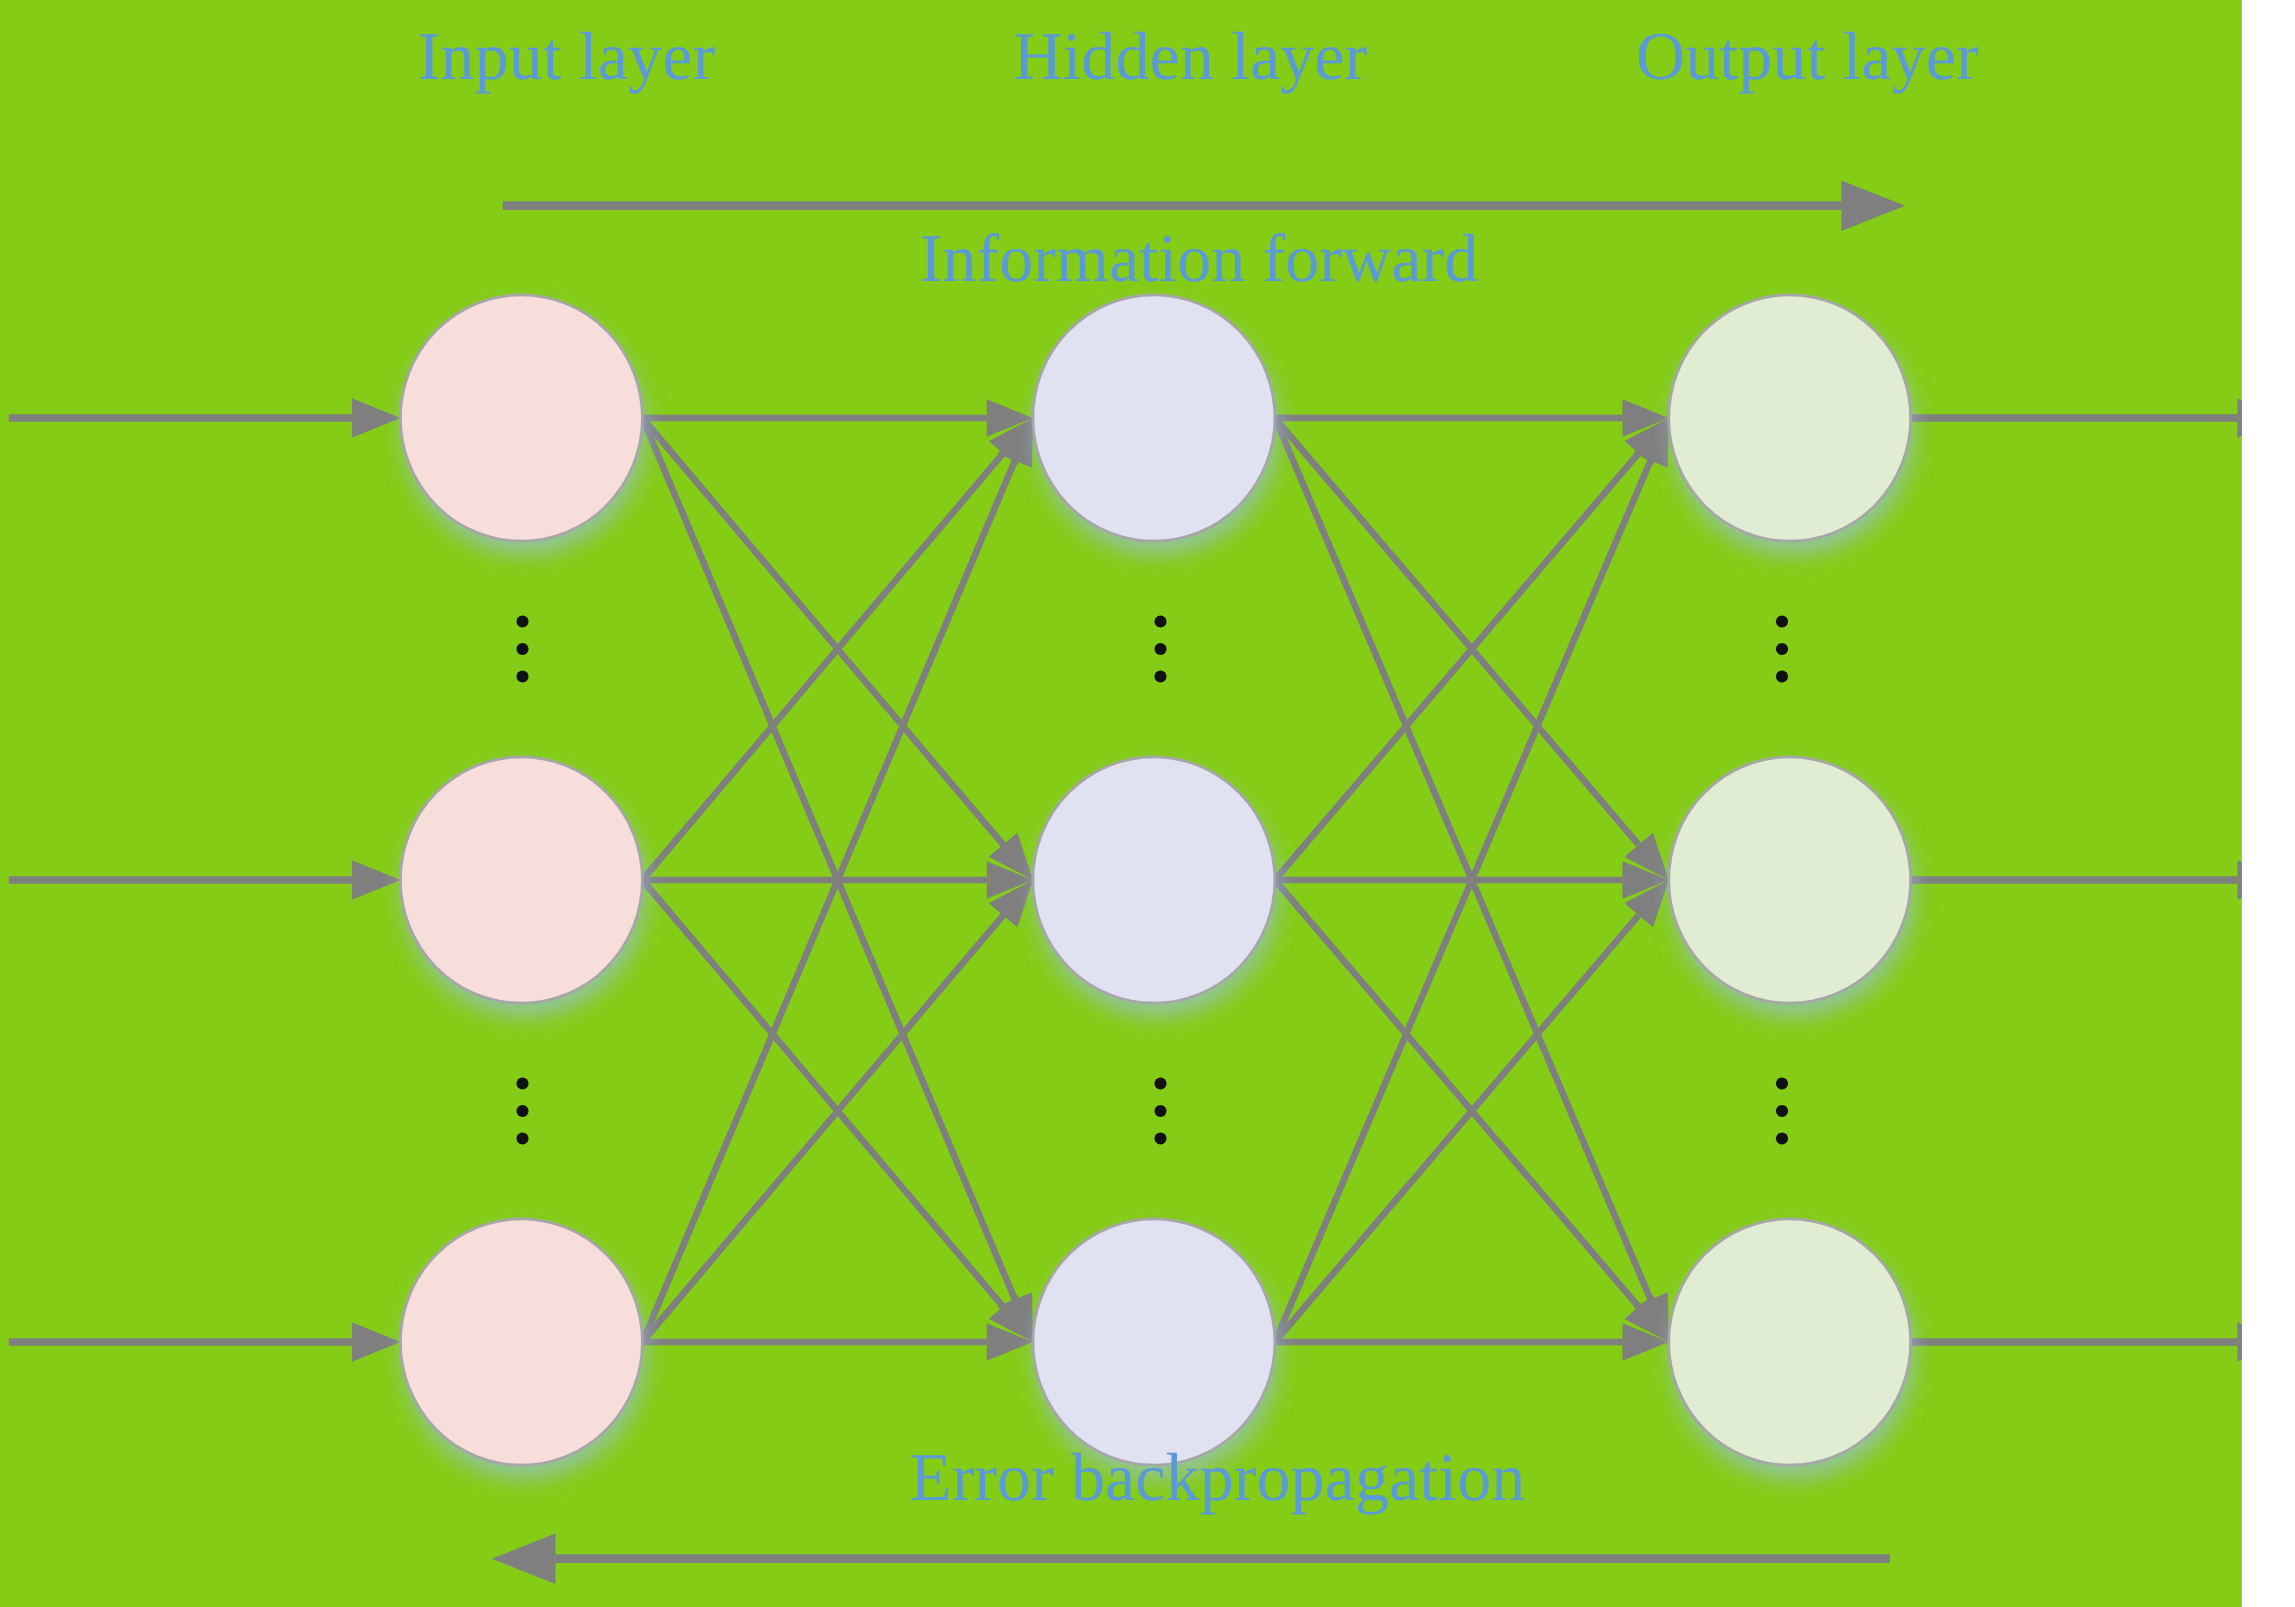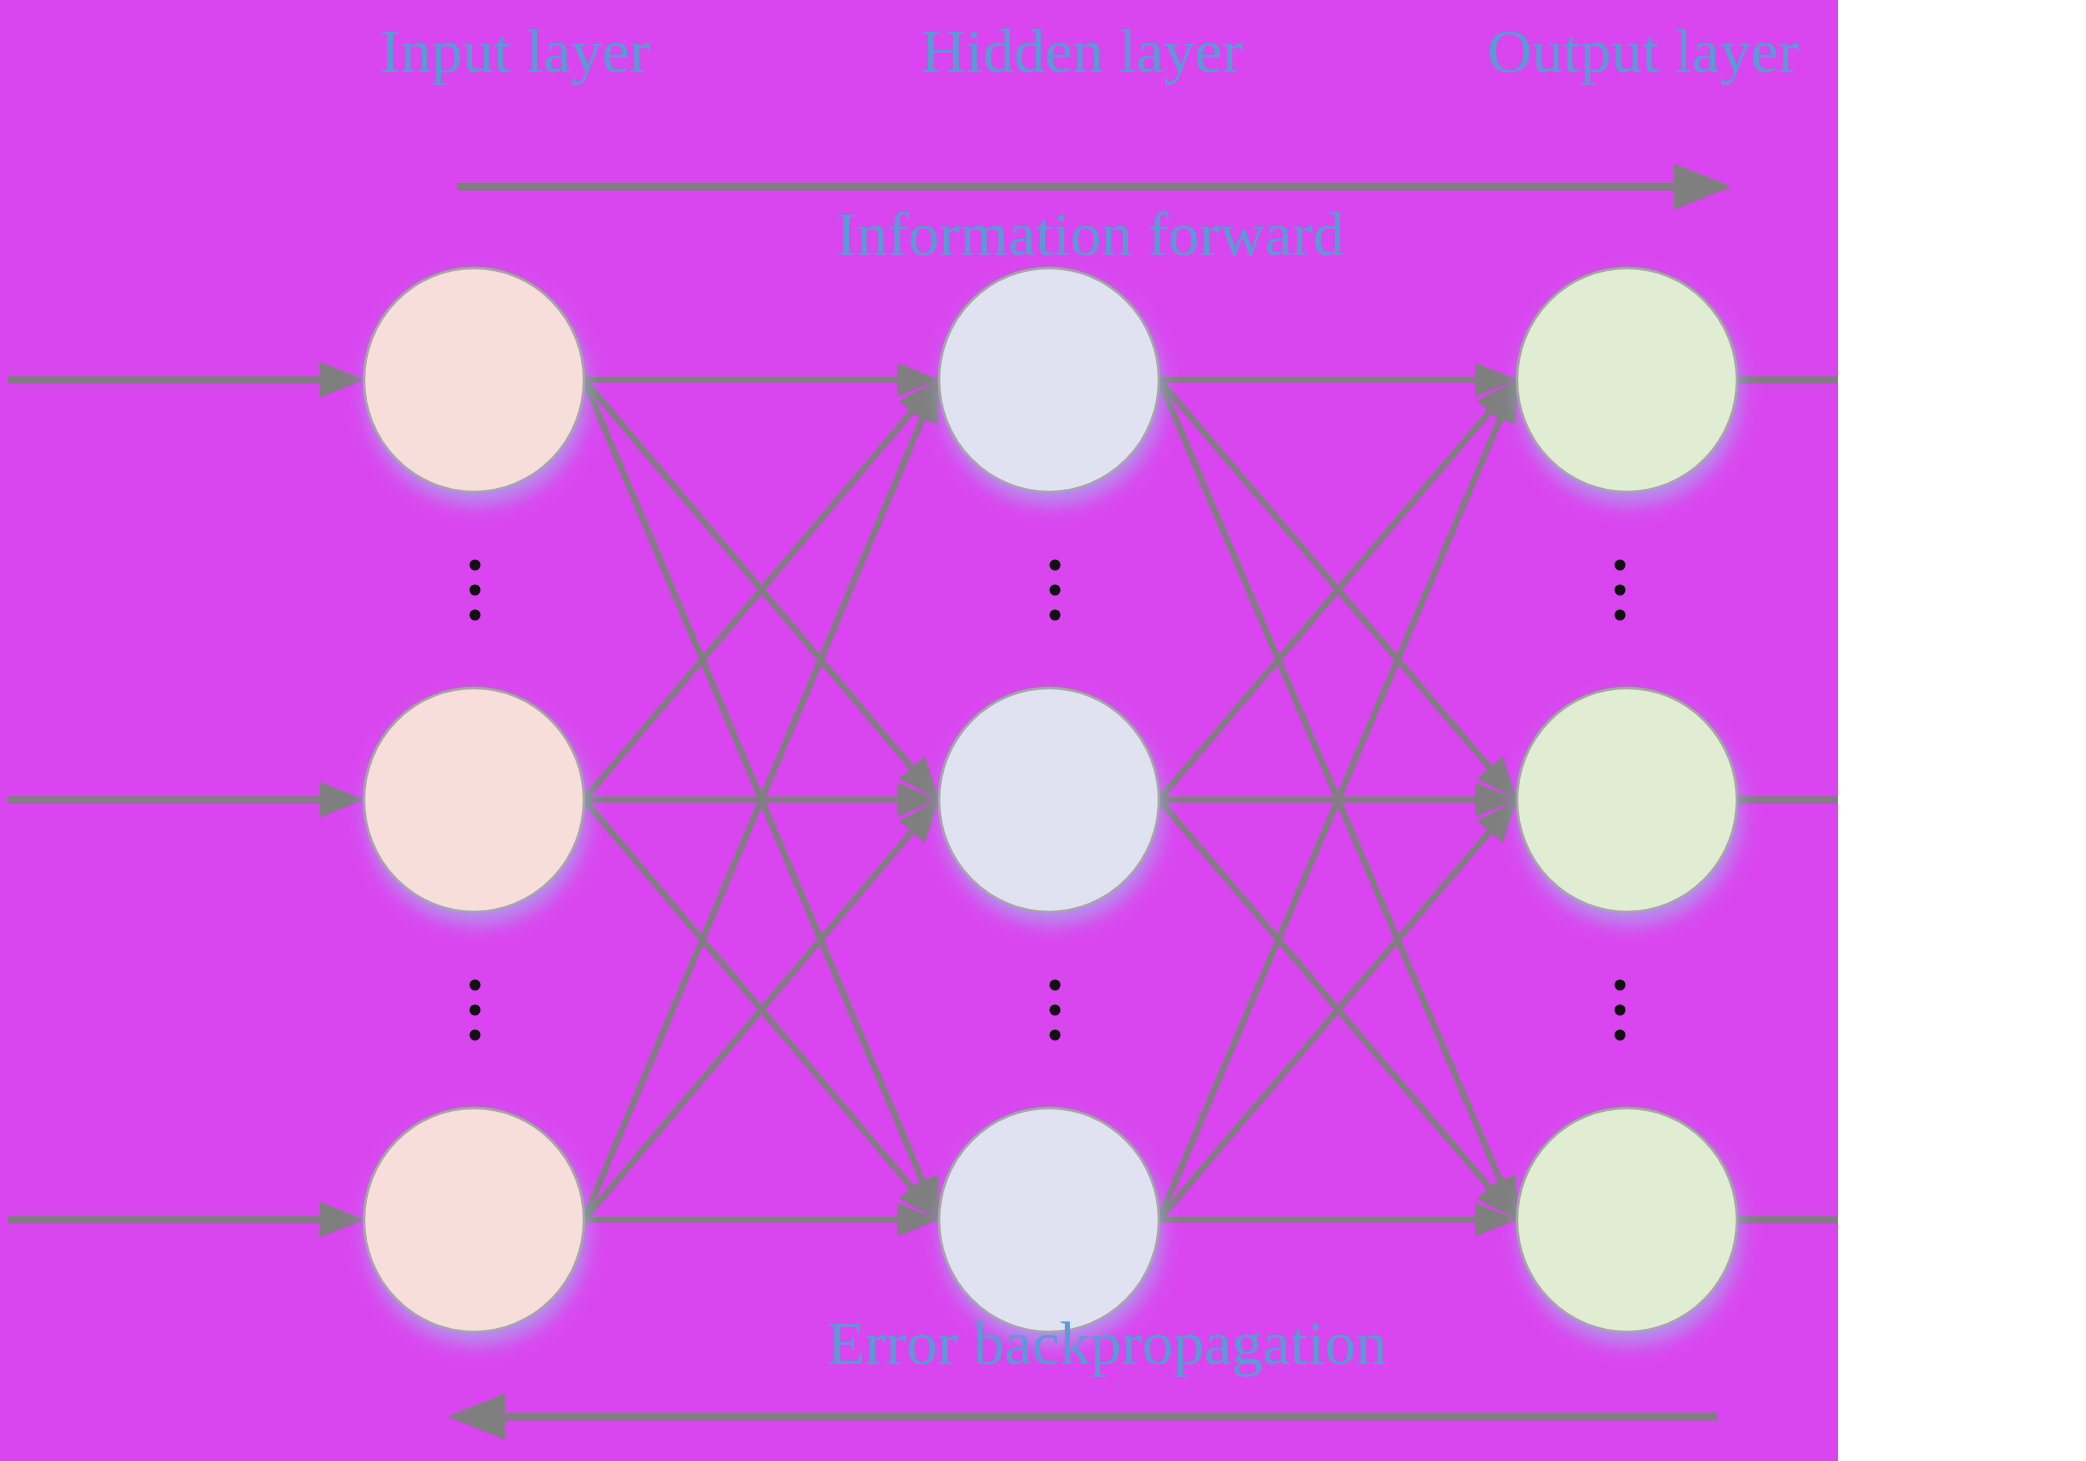--- a/index.html
+++ b/index.html
@@ -2,23 +2,23 @@
 <html style="--label-color: #5b9bd5;"><head>
 <meta charset="utf-8">
 <style>
   html, body {
     margin: 0;
     padding: 0;
     background: #ffffff;
   }
   .stage {
     position: relative;
-    width: 1838px;
+    width: 2038px;
     height: 1461px;
-    background: #d946ef;
+    background: #84cc16;
     overflow: hidden;
   }
   svg { display: block; }
   .layer-label, .flow-label {
     font-family: "Liberation Serif", "DejaVu Serif", serif;
     font-size: 62px;
     fill: var(--label-color, #5b9bd5);
     text-anchor: middle;
   }
 </style>

